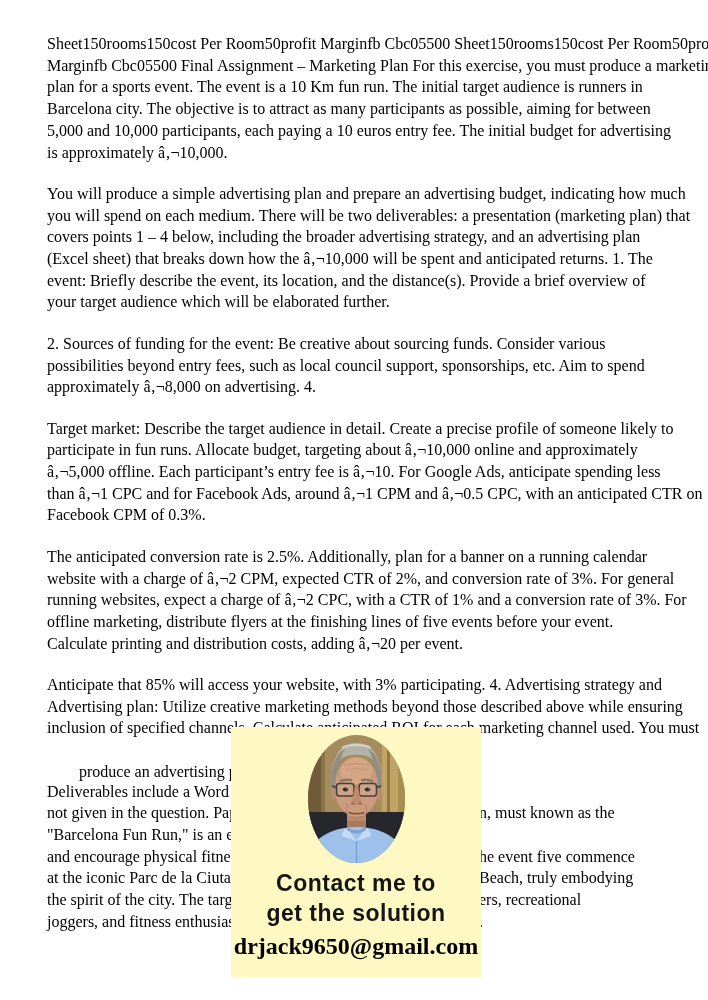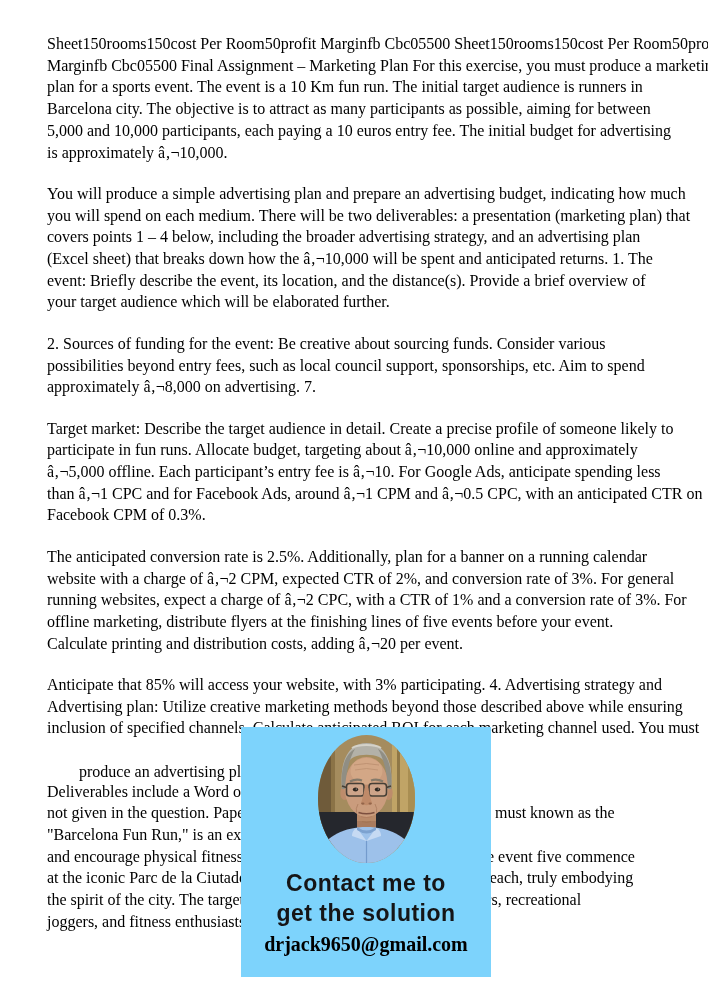--- a/index.html
+++ b/index.html
@@ -24,25 +24,25 @@
   .p6block { margin: 0 0 19.7px 0; }
   .p6block .full { white-space: pre; }
   .cutline { height: 21.7px; white-space: pre; }
   .p7 { margin-top: 3px; }
   .p7row { position: relative; height: 21.7px; }
   .p7row .frag-l { position: absolute; left: 0; top: 0; white-space: pre; }
   .p7row .frag-r { position: absolute; left: 432px; top: 0; white-space: pre; }
 
   .ad {
     position: absolute;
-    left: 241px;
+    left: 231px;
     top: 727px;
     width: 250px;
     height: 250px;
-    background: #7dd3fc;
+    background: #fef9c3;
   }
   .photo {
     position: absolute;
     left: 77px;
     top: 8px;
     width: 97px;
     height: 128px;
     border-radius: 50%;
     overflow: hidden;
   }
@@ -62,21 +62,21 @@
     color: #151517;
   }
   .email {
     position: absolute;
     left: 0;
     top: 206px;
     width: 100%;
     text-align: center;
     font-family: "Liberation Serif", serif;
     font-weight: bold;
-    font-size: 20px;
+    font-size: 24px;
     color: #000000;
   }
 </style>
 </head>
 <body>
 
 <div class="page">
 
   <div class="doc">
     <p class="para">Sheet150rooms150cost Per Room50profit Marginfb Cbc05500 Sheet150rooms150cost Per Room50profit
@@ -86,21 +86,21 @@
 5,000 and 10,000 participants, each paying a 10 euros entry fee. The initial budget for advertising
 is approximately â‚¬10,000.</p>
     <p class="para">You will produce a simple advertising plan and prepare an advertising budget, indicating how much
 you will spend on each medium. There will be two deliverables: a presentation (marketing plan) that
 covers points 1 – 4 below, including the broader advertising strategy, and an advertising plan
 (Excel sheet) that breaks down how the â‚¬10,000 will be spent and anticipated returns. 1. The
 event: Briefly describe the event, its location, and the distance(s). Provide a brief overview of
 your target audience which will be elaborated further.</p>
     <p class="para">2. Sources of funding for the event: Be creative about sourcing funds. Consider various
 possibilities beyond entry fees, such as local council support, sponsorships, etc. Aim to spend
-approximately â‚¬8,000 on advertising. 7.</p>
+approximately â‚¬8,000 on advertising. 4.</p>
     <p class="para">Target market: Describe the target audience in detail. Create a precise profile of someone likely to
 participate in fun runs. Allocate budget, targeting about â‚¬10,000 online and approximately
 â‚¬5,000 offline. Each participant’s entry fee is â‚¬10. For Google Ads, anticipate spending less
 than â‚¬1 CPC and for Facebook Ads, around â‚¬1 CPM and â‚¬0.5 CPC, with an anticipated CTR on
 Facebook CPM of 0.3%.</p>
     <p class="para">The anticipated conversion rate is 2.5%. Additionally, plan for a banner on a running calendar
 website with a charge of â‚¬2 CPM, expected CTR of 2%, and conversion rate of 3%. For general
 running websites, expect a charge of â‚¬2 CPC, with a CTR of 1% and a conversion rate of 3%. For
 offline marketing, distribute flyers at the finishing lines of five events before your event.
 Calculate printing and distribution costs, adding â‚¬20 per event.</p>

